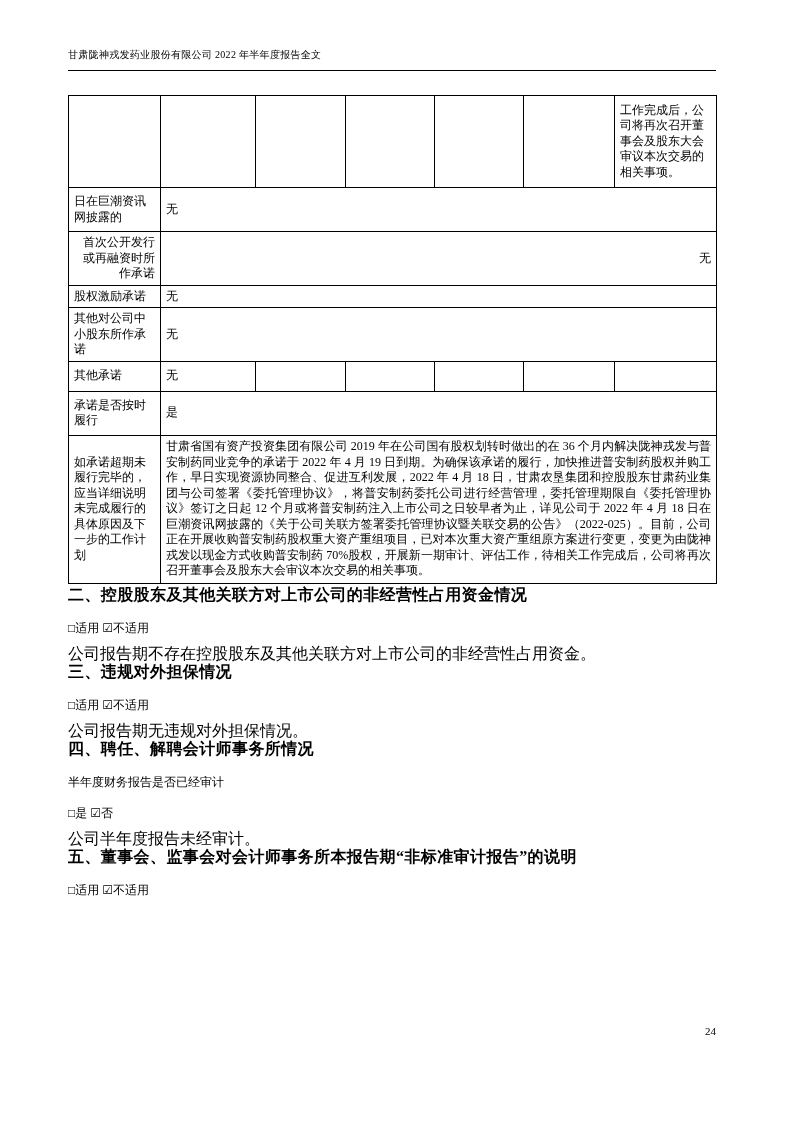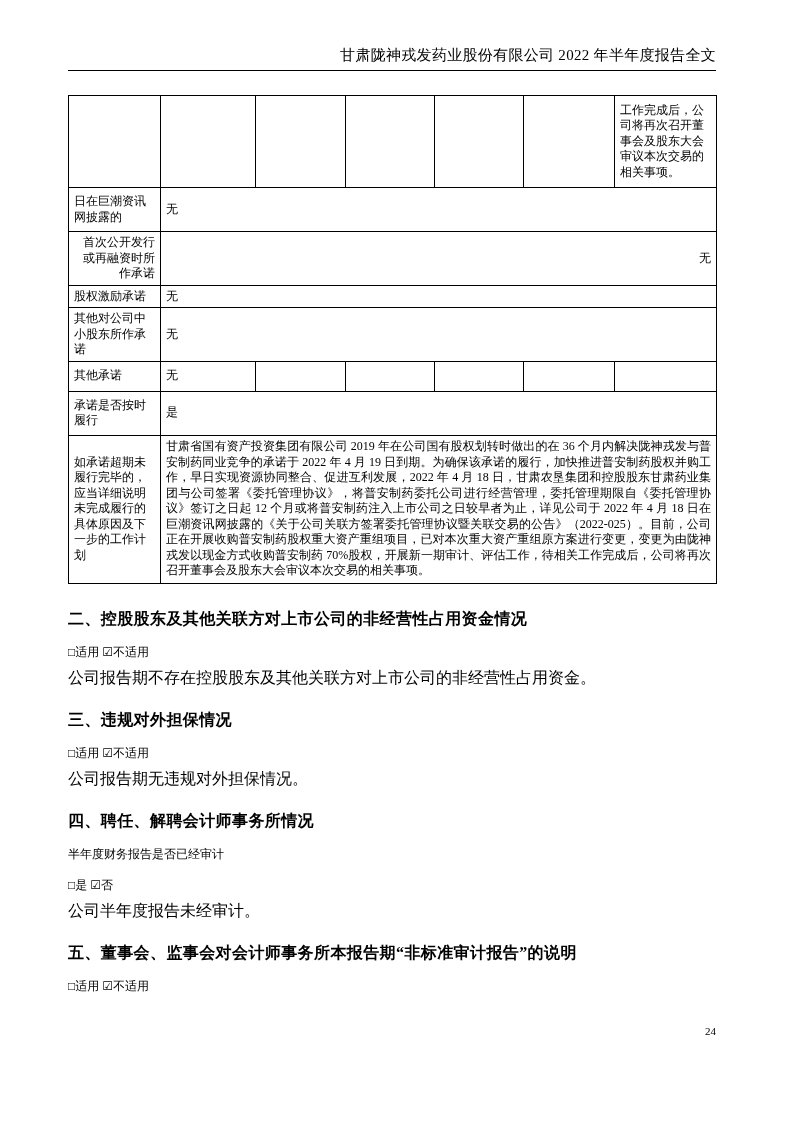--- a/index.html
+++ b/index.html
@@ -6,22 +6,21 @@
   html, body { background: #ffffff; }
   body {
     width: 793px; height: 1122px;
     position: relative;
     font-family: "Liberation Serif", "DejaVu Serif", serif;
     color: #000;
   }
   .page { position: absolute; inset: 0; padding: 48px 77px 0 68px; }
 
   .page-header {
-    text-align: right;
-    font-size: 15px;
+    font-size: 10px;
     line-height: 14px;
     padding-bottom: 8px;
     border-bottom: 1px solid #000;
     letter-spacing: 0.3px;
   }
 
   table.commitments {
     width: 100%;
     border-collapse: collapse;
     table-layout: fixed;
@@ -39,21 +38,21 @@
   td.justify-cell { text-align: justify; padding: 4px 7px; }
   tr.r-cont  td { height: 92px; margin-left: 12px; }
   tr.r-asset td { height: 44px; }
   tr.r-ipo   td { height: 52px; text-align: right; }
   tr.r-equity td { height: 14px; }
   tr.r-minor td { height: 50px; }
   tr.r-other td { height: 30px; }
   tr.r-timely td { height: 44px; }
   tr.r-overdue td { height: 148px; }
 
-  section { margin-top: 24px; }
+  section { }
   section h2 {
     font-size: 16px;
     line-height: 21px;
     font-weight: bold;
     letter-spacing: 0.4px;
   }
   .check-line { font-size: 12px; line-height: 15px; margin-top: 16px; }
   .question-line { font-size: 12px; line-height: 15px; margin-top: 16px; }
   .body-line { font-size: 16px; line-height: 15px; margin-top: 10px; }
 

